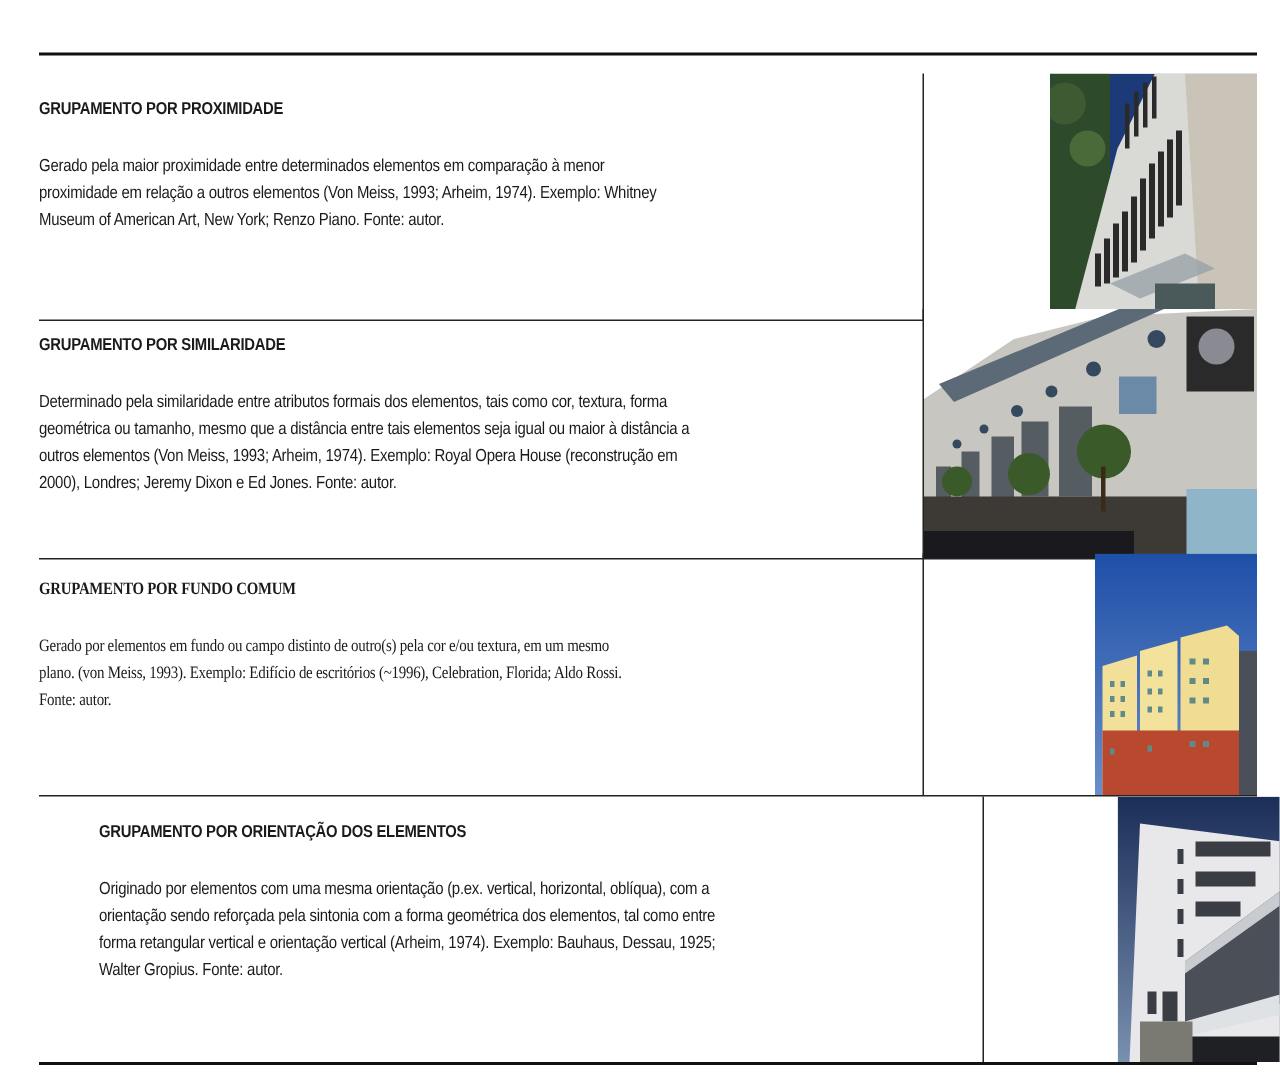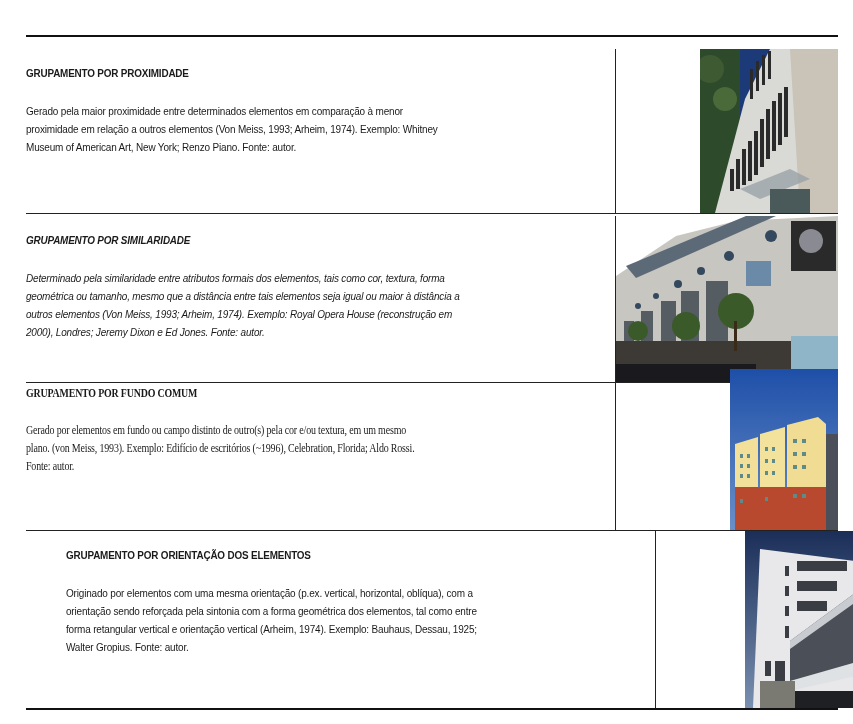--- a/index.html
+++ b/index.html
@@ -54,21 +54,21 @@
             <rect x="56" y="12" width="3" height="30"></rect>
           <rect x="62" y="6" width="3" height="30"></rect>
             <rect x="68" y="2" width="3" height="28"></rect>
         </g>
         <polygon points="40,140 90,120 110,130 60,150" fill="#9aa3a8" opacity="0.8"></polygon>
         <rect x="70" y="140" width="40" height="24" fill="#4a5a5a"></rect>
       </svg>
     </div>
   </div>
 
-  <div class="row" style="top:179px; height:166px;font-style:italic;">
+  <div class="row" style="top:169px; height:166px;">
     <div class="title">GRUPAMENTO POR SIMILARIDADE</div>
     <div class="desc">
       <p>Determinado pela similaridade entre atributos formais dos elementos, tais como cor, textura, forma</p>
       <p>geométrica ou tamanho, mesmo que a distância entre tais elementos seja igual ou maior à distância a</p>
       <p>outros elementos (Von Meiss, 1993; Arheim, 1974). Exemplo: Royal Opera House (reconstrução em</p>
       <p>2000), Londres; Jeremy Dixon e Ed Jones. Fonte: autor.</p>
     </div>
     <div class="col-divider"></div>
     <div class="photo" style="width:222px;">
       <svg viewBox="0 0 222 166" preserveAspectRatio="none">

